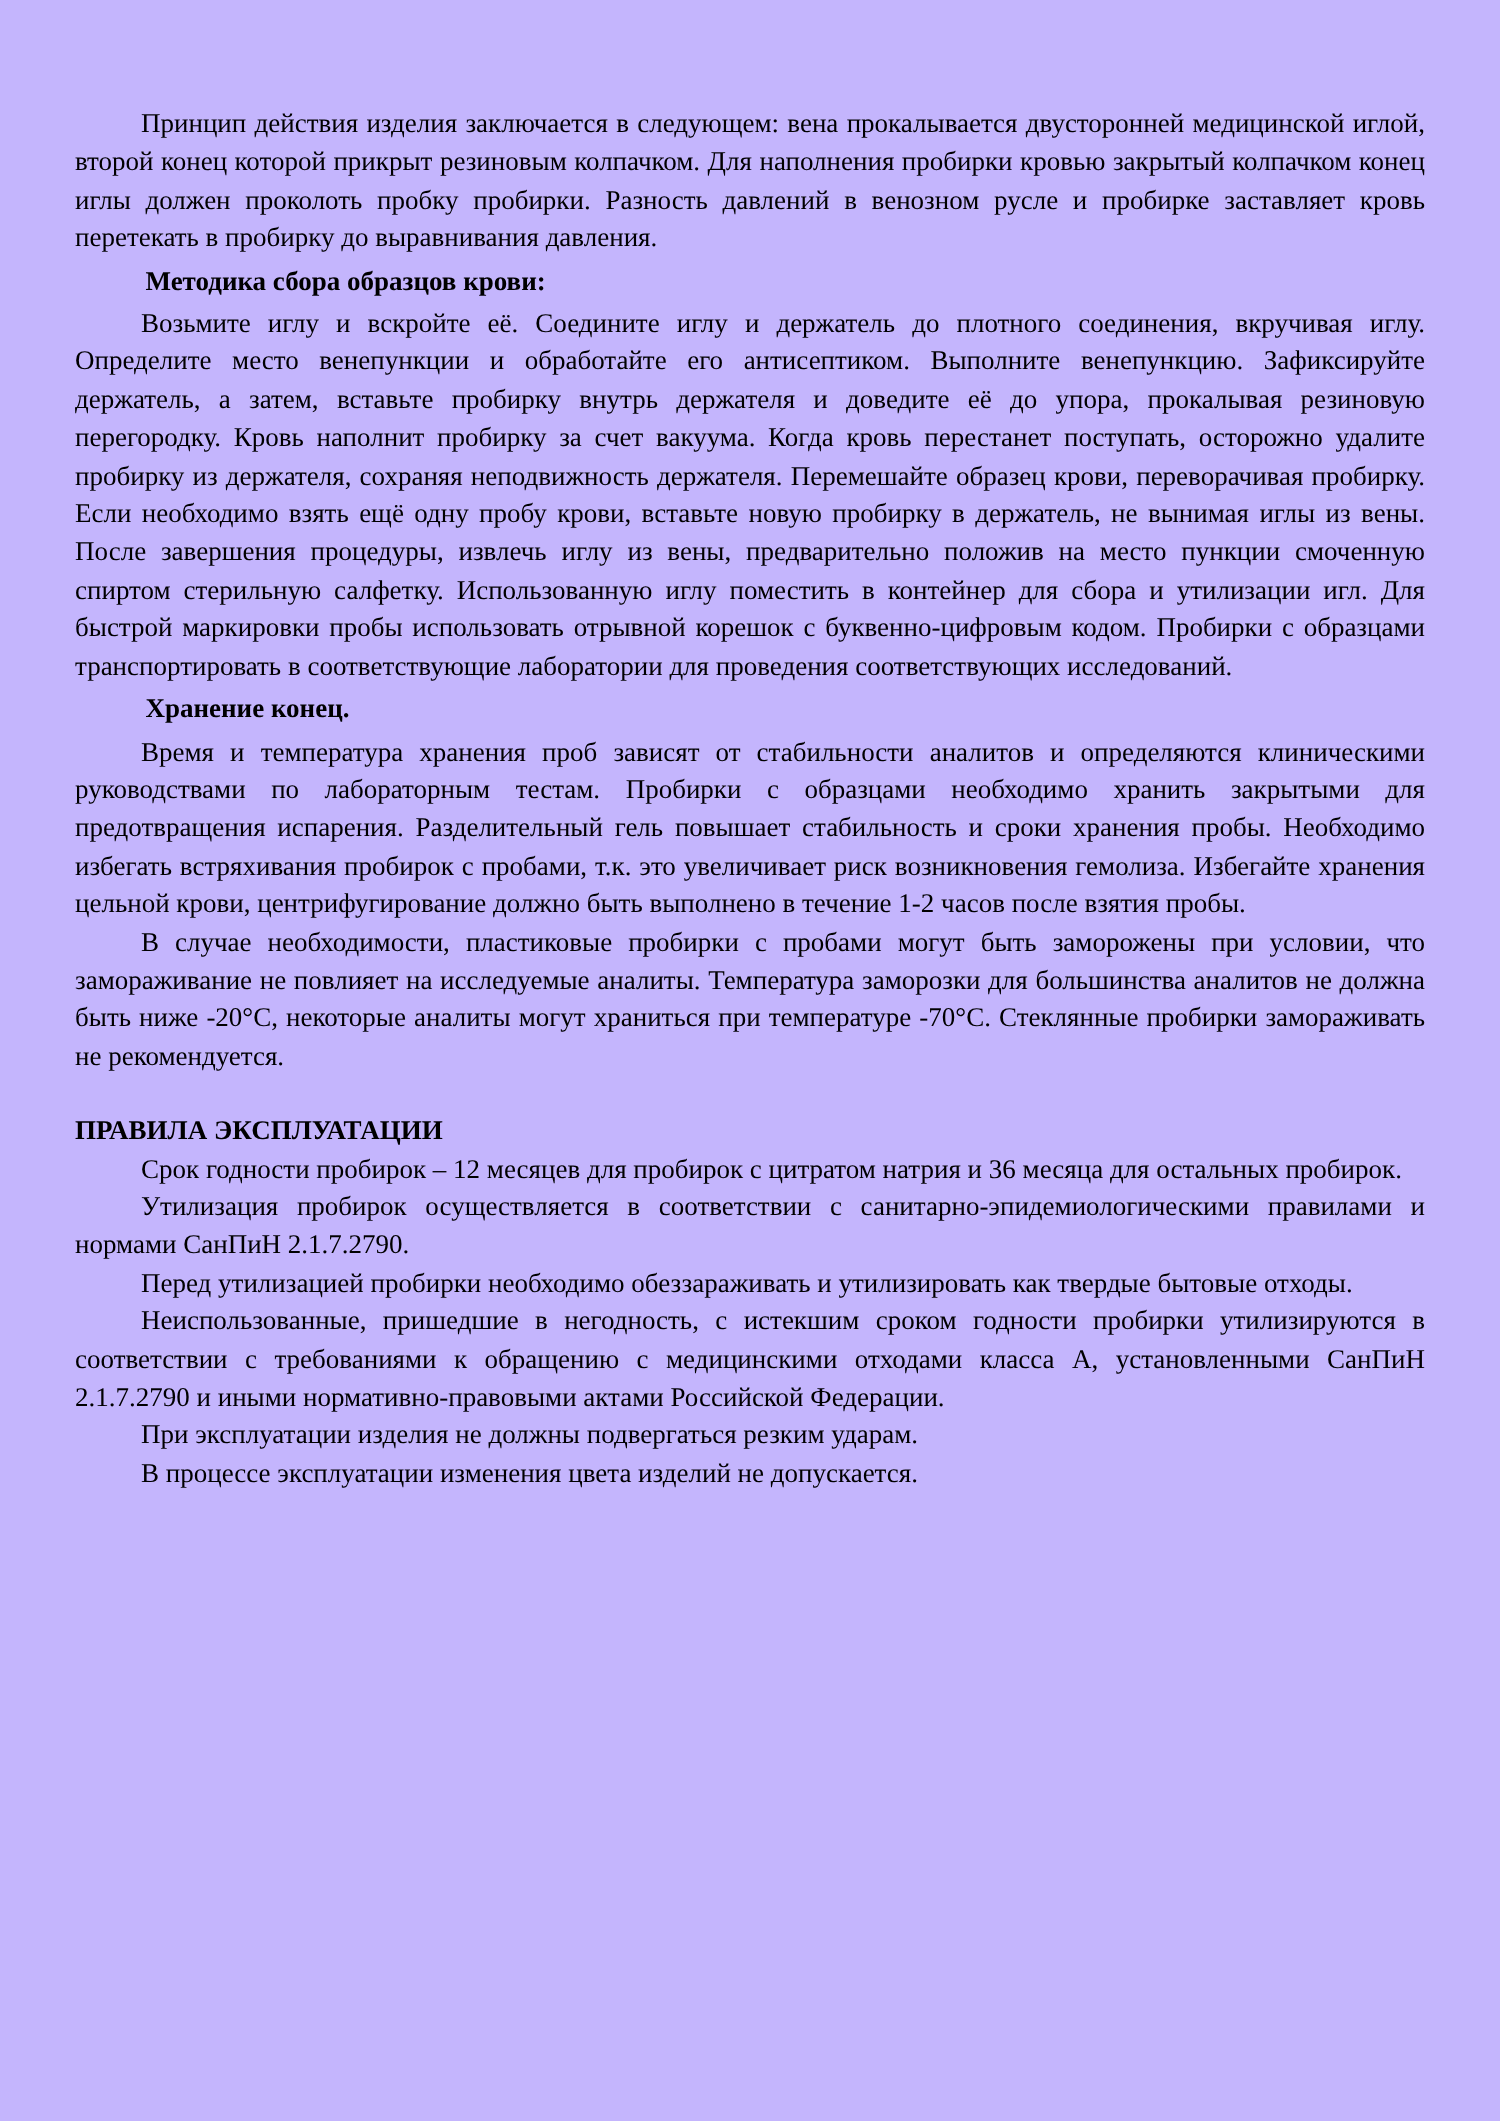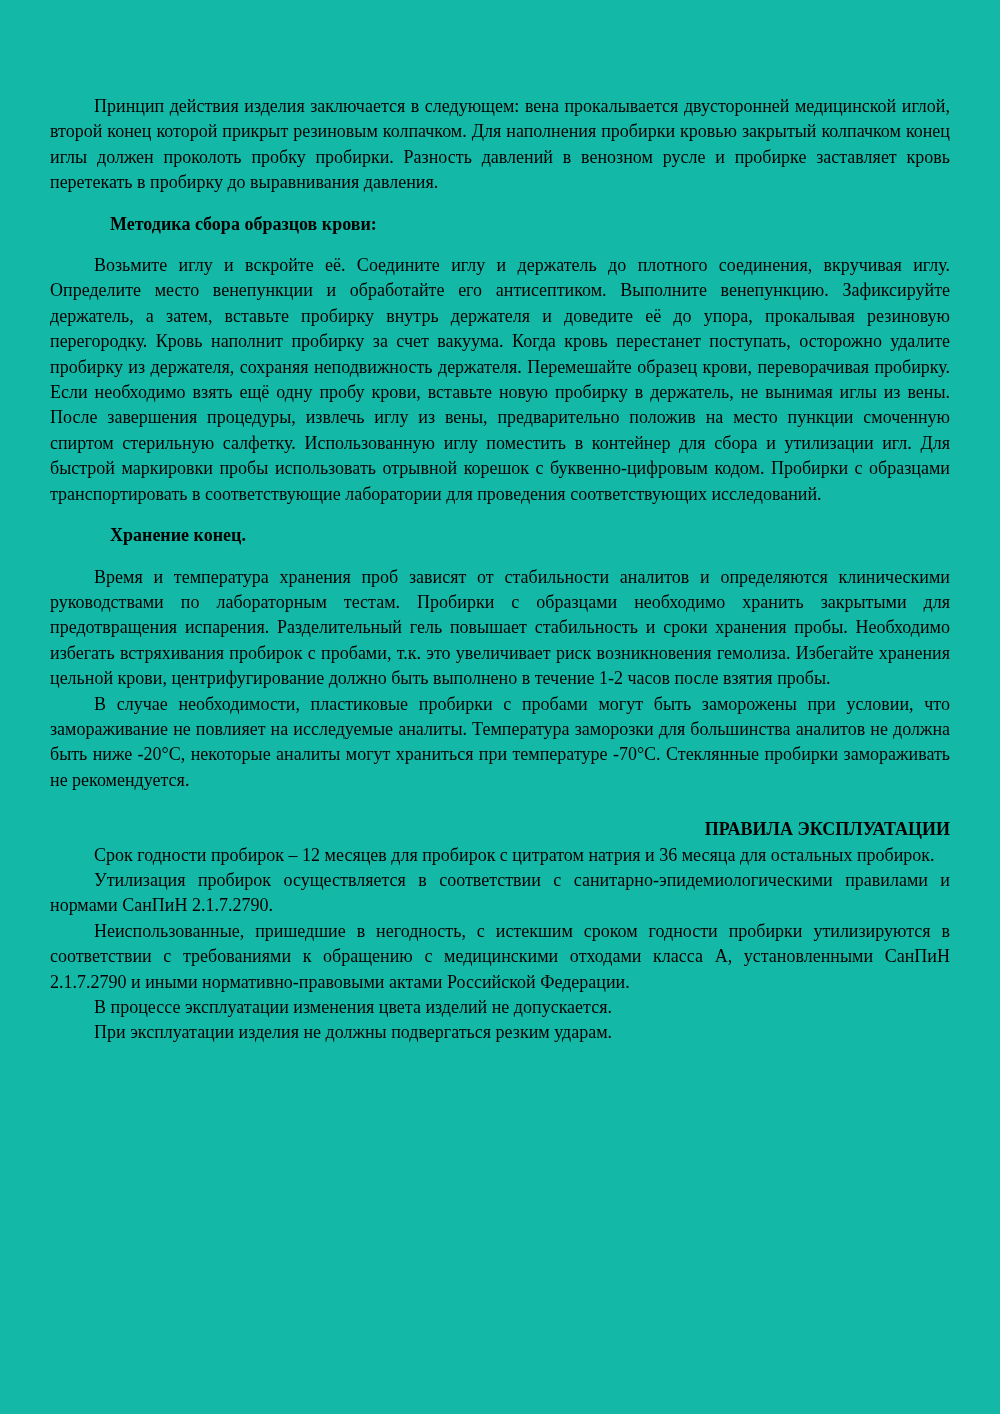--- a/index.html
+++ b/index.html
@@ -5,42 +5,42 @@
   html, body {
     margin: 0;
     padding: 0;
     background: #ffffff;
   }
   .page {
     position: relative;
     width: 1000px;
     min-height: 1414px;
     box-sizing: border-box;
-    background: #14b8a6;
-    padding: 94px 50px 40px 50px;
+    background: #c4b5fd;
+    padding: 70px 50px 40px 50px;
     font-family: "Liberation Serif", "DejaVu Serif", serif;
     font-size: 18px;
     line-height: 25.4px;
     color: #000000;
   }
   .para {
     margin: 0;
     text-align: justify;
     text-indent: 44px;
   }
   .sub {
-    margin: 16px;
+    margin: 3px;
     font-weight: bold;
     text-align: left;
     text-indent: 44px;
   }
   .center-h {
     margin: 0;
     font-weight: bold;
-    text-align: right;
+    text-align: left;
     font-size: 18px;
     line-height: 25.4px;
   }
   .center-h.gap {
     margin-top: 24px;
   }
 </style>
 </head>
 <body>
 
@@ -60,21 +60,22 @@
 
   <h2 class="center-h gap">ПРАВИЛА ЭКСПЛУАТАЦИИ</h2>
 
 
   <p class="para">Срок годности пробирок – 12 месяцев для пробирок с цитратом натрия и 36 месяца для остальных пробирок.</p>
 
 
   <p class="para">Утилизация пробирок осуществляется в соответствии с санитарно-эпидемиологическими правилами и нормами СанПиН 2.1.7.2790.</p>
 
 
+  <p class="para">Перед утилизацией пробирки необходимо обеззараживать и утилизировать как твердые бытовые отходы.</p>
 
   <p class="para">Неиспользованные, пришедшие в негодность, с истекшим сроком годности пробирки утилизируются в соответствии с требованиями к обращению с медицинскими отходами класса А, установленными СанПиН 2.1.7.2790 и иными нормативно-правовыми актами Российской Федерации.</p>
 
 
+  <p class="para">При эксплуатации изделия не должны подвергаться резким ударам.</p>
+
   <p class="para">В процессе эксплуатации изменения цвета изделий не допускается.</p>
-
-  <p class="para">При эксплуатации изделия не должны подвергаться резким ударам.</p>
 
 </div>
 
 </body></html>

